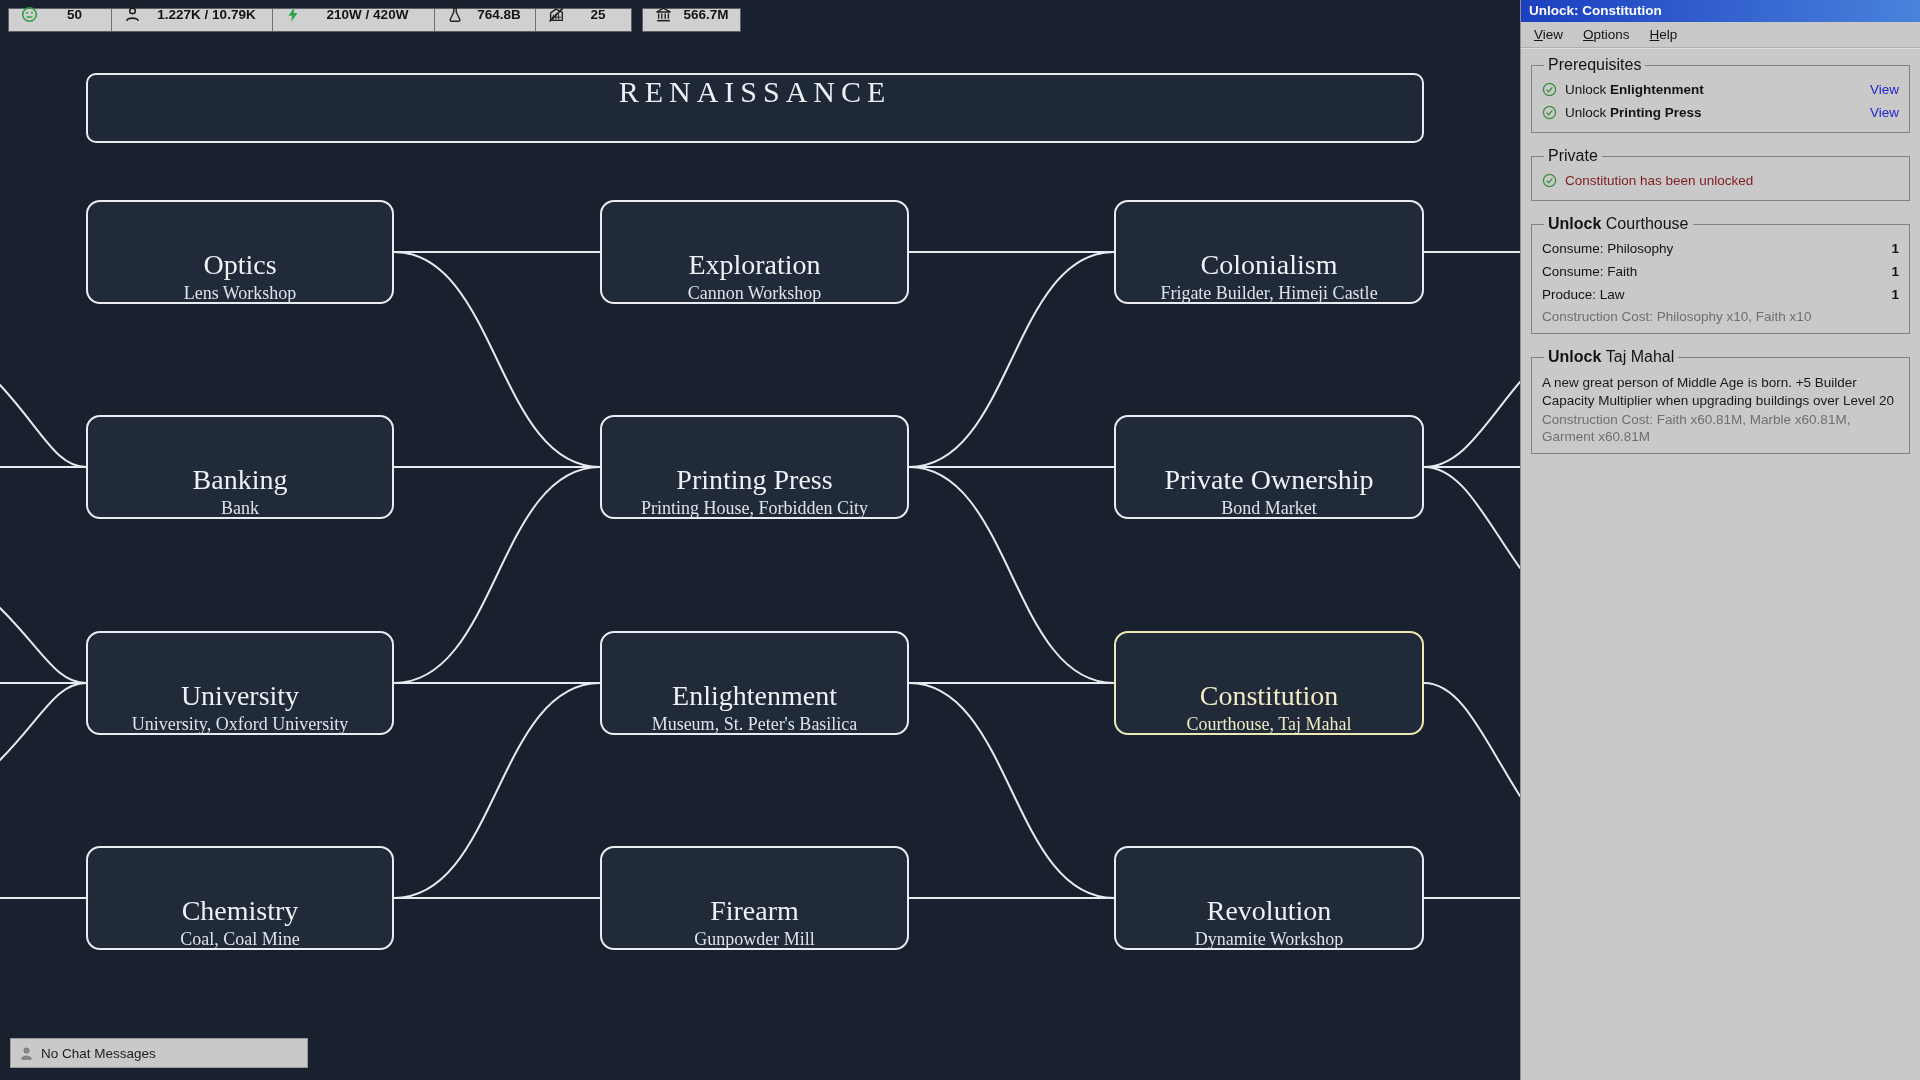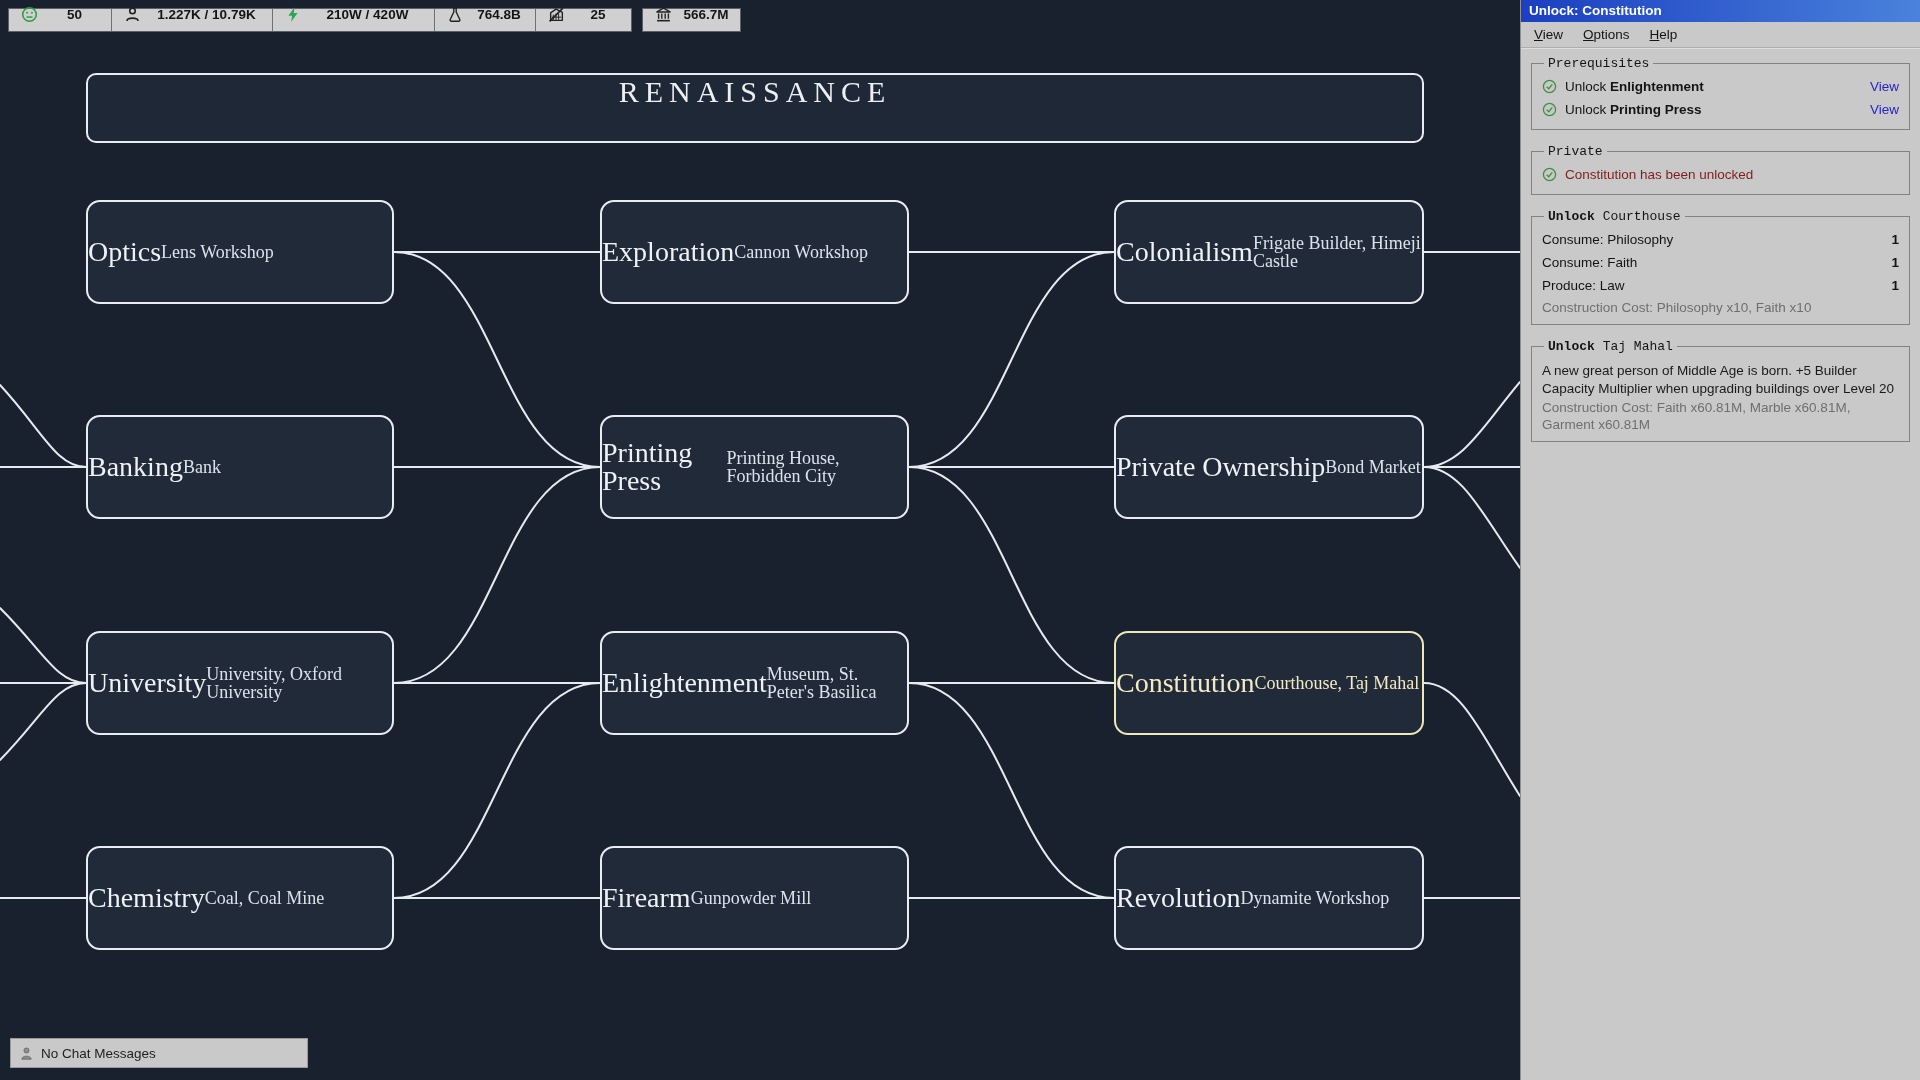--- a/index.html
+++ b/index.html
@@ -16,22 +16,22 @@
     border:2px solid #e9edf3;border-radius:10px;background:#1f2836;
     display:flex;justify-content:center;box-sizing:border-box;
   }
   .era-header span{
     font-family:"Liberation Serif",serif;font-size:30px;letter-spacing:6px;
     color:#eceff3;
   }
   .tech-node{
     position:absolute;box-sizing:border-box;height:104px;
     border:2px solid #e9edf3;border-radius:14px;background:#202a39;
-    display:flex;flex-direction:row;align-items:center;justify-content:flex-start;
-    cursor:pointer;
+    display:flex;flex-direction:column;align-items:center;justify-content:flex-end;
+    gap:5px;cursor:pointer;
   }
   .tech-node .t{
     font-family:"Liberation Serif",serif;font-size:28px;color:#eef1f5;line-height:1;
   }
   .tech-node .s{
     font-family:"Liberation Serif",serif;font-size:18px;color:#dde3ea;line-height:1;
   }
   .tech-node.hl{border-color:#eee7b6;}
   .tech-node.hl .t,.tech-node.hl .s{color:#f1eac2;}
   
@@ -66,21 +66,21 @@
   .panel-menubar{
     height:25px;display:flex;align-items:center;gap:2px;padding-left:4px;
     border-bottom:1px solid #aeaeae;box-shadow:0 1px 0 #dedede;
   }
   .menu-item{font-size:13.5px;padding:2px 9px;cursor:pointer;}
   .menu-item u{text-decoration:underline;}
   fieldset{
     border:1px solid #828282;margin:8px 10px 0 10px;padding:4px 10px 8px 10px;
   }
   fieldset.gap{margin-top:14px;}
-  legend{font-size:13px;padding:0 4px;margin-left:2px;font-family:Liberation Mono, monospace;}
+  legend{font-size:16px;padding:0 4px;margin-left:2px;}
   legend b{font-weight:700;}
   .prow{display:flex;align-items:center;gap:8px;height:23px;font-size:13.5px;}
   .prow .name{font-weight:700;}
   .prow .sp{flex:1;}
   .view-link{color:#2424d0;cursor:pointer;font-size:13.5px;}
   .progress-msg{color:#7f1d1d;font-size:13.5px;}
   .rrow{display:flex;align-items:center;height:23px;font-size:13.5px;}
   .rrow .sp{flex:1;}
   .rrow .num{font-weight:700;}
   .cost-text{color:#6f6f6f;font-size:13.5px;margin-top:2px;line-height:17px;}

